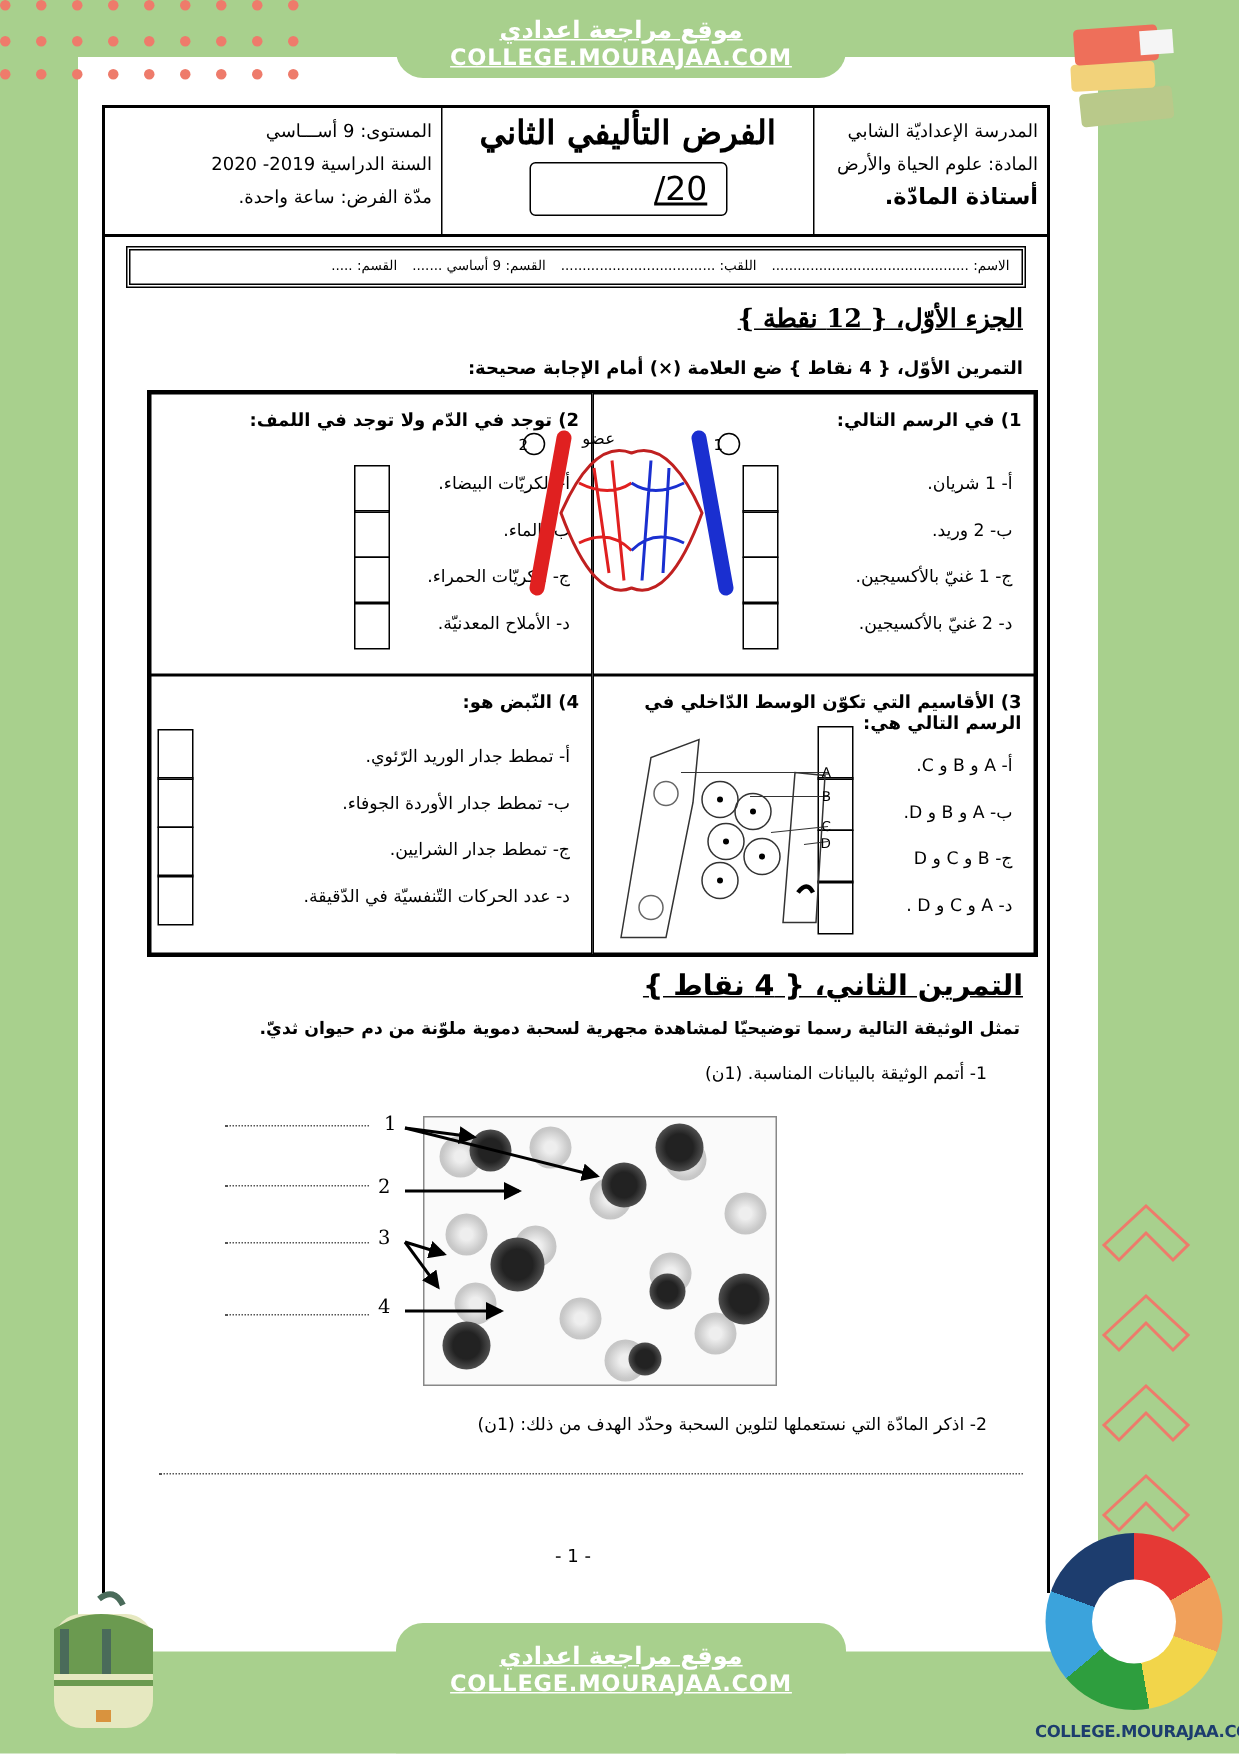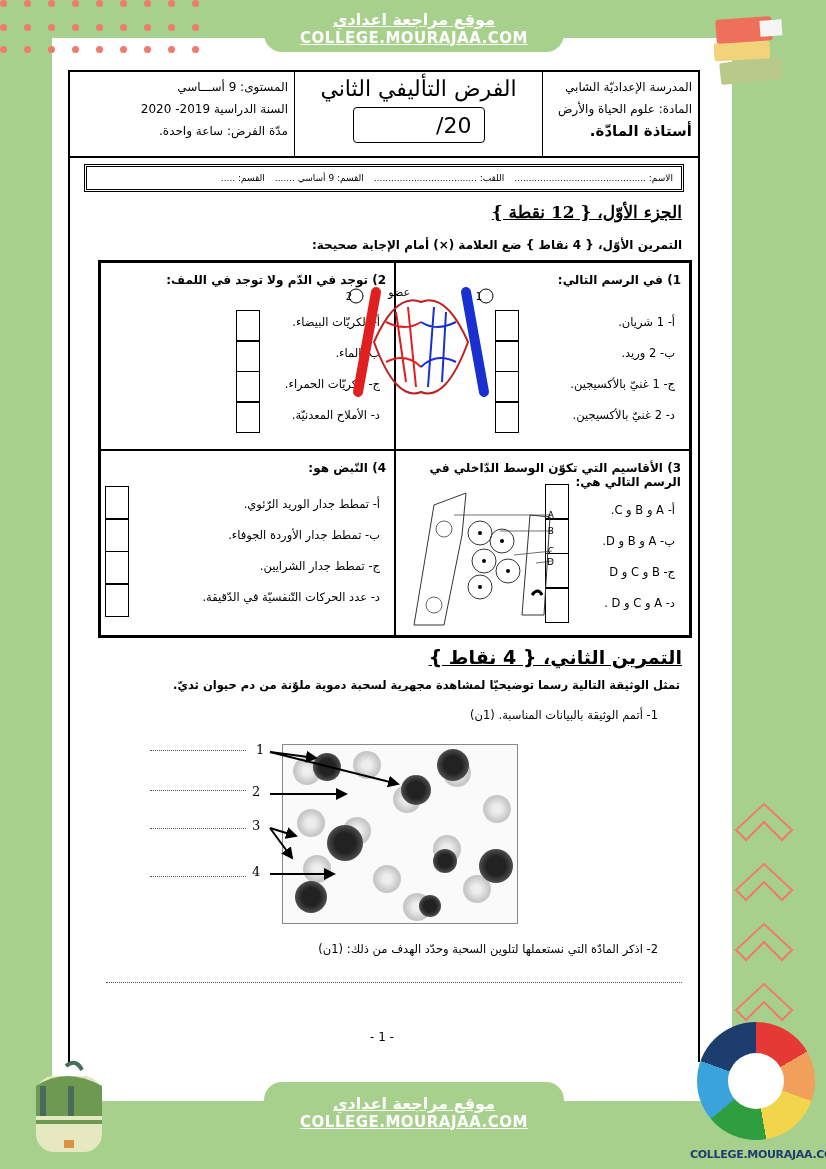--- a/index.html
+++ b/index.html
@@ -14,22 +14,22 @@
   .banner .en{font-size:15px;text-decoration:underline;display:block;letter-spacing:0.5px;}
   .banner.top .ar{padding-top:10px;}
   .banner.bottom .ar{padding-top:12px;}
   .doc{position:absolute;left:68px;top:70px;width:628px;height:990px;border:2px solid #000;border-bottom:none;background:#fff;direction:rtl;}
   .hdr{display:flex;height:84px;border-bottom:2px solid #000;}
   .hdr>div{border-left:1px solid #000;padding:4px 6px;box-sizing:border-box;}
   .hdr>div:last-child{border-left:none;}
   .h-school{width:156px;font-size:12px;line-height:22px;}
   .h-title{width:248px;text-align:center;}
   .h-level{flex:1;font-size:12px;line-height:22px;}
-  .h-title .t{font-size:22px;font-weight:normal;font-family:"DejaVu Serif",serif;}
-  .scroll{margin:6px auto 0;width:130px;height:34px;border:1.5px solid #000;border-radius:4px;display:flex;align-items:center;justify-content:center;direction:ltr;padding-left:0;font-size:22px;}
+  .h-title .t{font-size:22px;font-weight:bold;font-family:"DejaVu Serif",serif;}
+  .scroll{margin:6px auto 0;width:130px;height:34px;border:1.5px solid #000;border-radius:4px;display:flex;align-items:center;justify-content:center;direction:ltr;padding-left:0;font-size:22px;text-decoration:underline;}
   .scroll span{margin-left:auto;margin-right:12px;}
   .namebar{margin:6px 14px 0 14px;border:3px double #000;height:22px;font-size:9px;display:flex;align-items:center;padding:0 8px;gap:10px;white-space:nowrap;}
   .sec-title{position:absolute;right:16px;top:130px;font-size:17px;font-weight:bold;text-decoration:underline;font-family:"DejaVu Serif",serif;}
   .ex1-title{position:absolute;right:16px;top:166px;font-size:12px;font-weight:bold;}
   .grid{position:absolute;left:28px;top:188px;width:590px;height:374px;border:2px solid #000;display:grid;grid-template-columns:1fr 1fr;grid-template-rows:188px 186px;}
   .cell{border:1px solid #000;position:relative;font-size:11.5px;}
   .q{position:absolute;right:8px;top:10px;font-weight:bold;font-size:12px;}
   .opts{position:absolute;right:14px;top:44px;}
   .opt{height:31px;line-height:31px;white-space:nowrap;}
   .boxes{position:absolute;top:48px;width:22px;}

